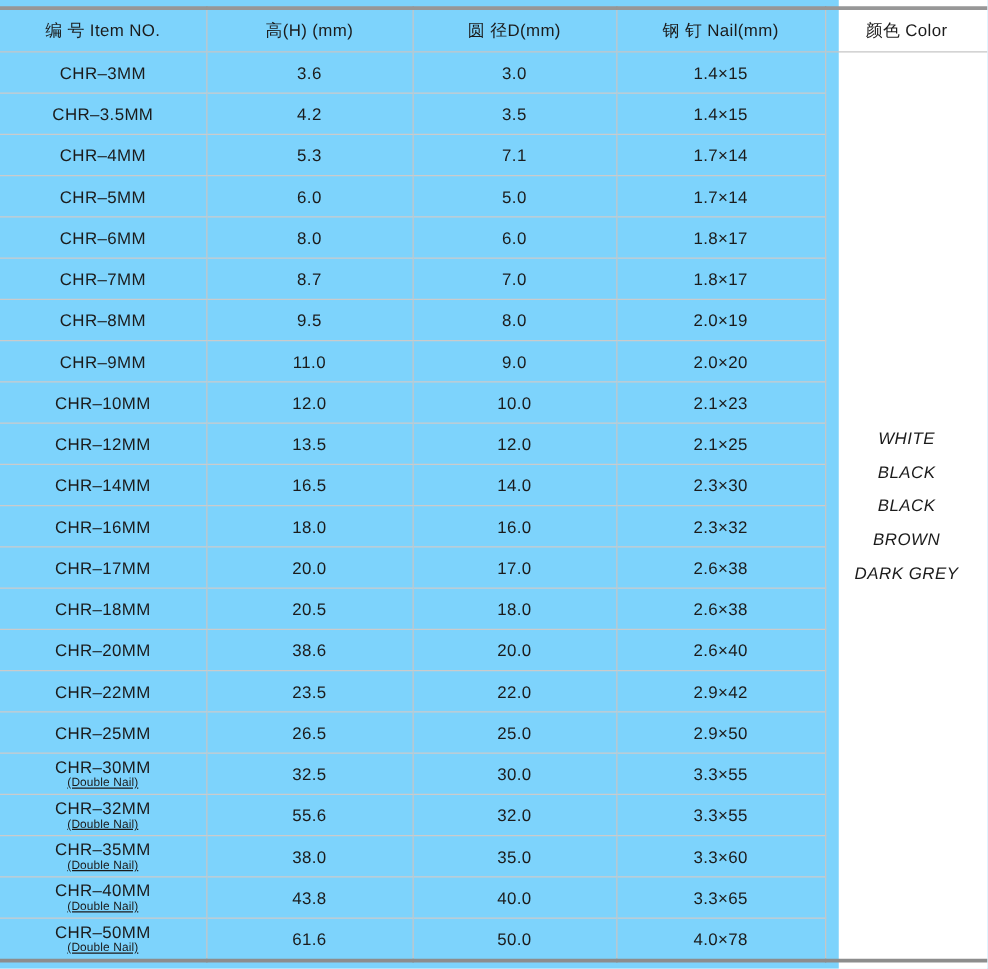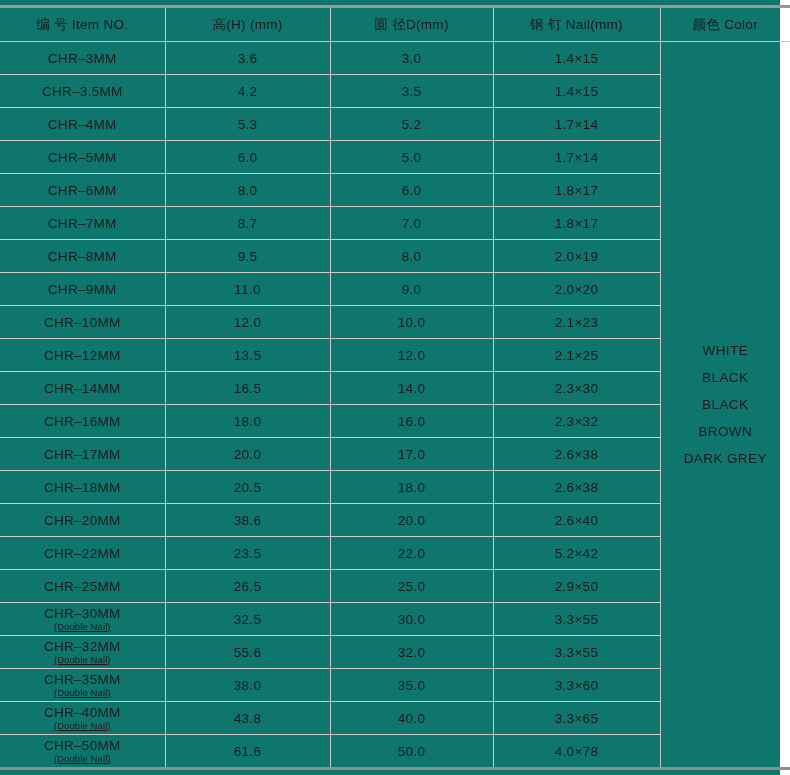--- a/index.html
+++ b/index.html
@@ -3,25 +3,25 @@
 <meta charset="utf-8">
 <style>
   html, body {
     margin: 0;
     padding: 0;
     background: #ffffff;
     width: 790px;
     font-family: "Liberation Sans", "DejaVu Sans", sans-serif;
   }
   .page {
-    width: 780px;
+    width: 671px;
     height: 775px;
     box-sizing: border-box;
     padding-top: 5px;
-    background: #0f766e;
+    background: #7dd3fc;
   }
   table.spec {
     border-collapse: collapse;
     table-layout: fixed;
     width: 790px;
     border-top: 3px solid #979797;
     border-bottom: 3px solid #8d8d8d;
   }
   col.w1 { width: 165px; }
   col.w2 { width: 165px; }
@@ -61,20 +61,21 @@
   }
   td.colorcell {
     vertical-align: middle;
     border-bottom: none;
   }
   .colorname {
     font-size: 13.5px;
     line-height: 27px;
     color: #1b1b1b;
     letter-spacing: 0.4px;
+    font-style: italic;
   }
 </style>
 </head>
 <body>
 
 <div class="page">
   <table class="spec">
     <colgroup>
       <col class="w1">
         <col class="w2">
@@ -113,21 +114,21 @@
           </td>
           <td class="data vline">4.2</td>
           <td class="data vline">3.5</td>
           <td class="data vline">1.4×15</td>
         </tr>
         <tr>
           <td class="data">
             <div class="code">CHR–4MM</div>
           </td>
           <td class="data vline">5.3</td>
-          <td class="data vline">5.2</td>
+          <td class="data vline">7.1</td>
           <td class="data vline">1.7×14</td>
         </tr>
         <tr>
           <td class="data">
             <div class="code">CHR–5MM</div>
           </td>
           <td class="data vline">6.0</td>
           <td class="data vline">5.0</td>
           <td class="data vline">1.7×14</td>
         </tr>
@@ -218,21 +219,21 @@
           <td class="data vline">38.6</td>
           <td class="data vline">20.0</td>
           <td class="data vline">2.6×40</td>
         </tr>
         <tr>
           <td class="data">
             <div class="code">CHR–22MM</div>
           </td>
           <td class="data vline">23.5</td>
           <td class="data vline">22.0</td>
-          <td class="data vline">5.2×42</td>
+          <td class="data vline">2.9×42</td>
         </tr>
         <tr>
           <td class="data">
             <div class="code">CHR–25MM</div>
           </td>
           <td class="data vline">26.5</td>
           <td class="data vline">25.0</td>
           <td class="data vline">2.9×50</td>
         </tr>
         <tr>

